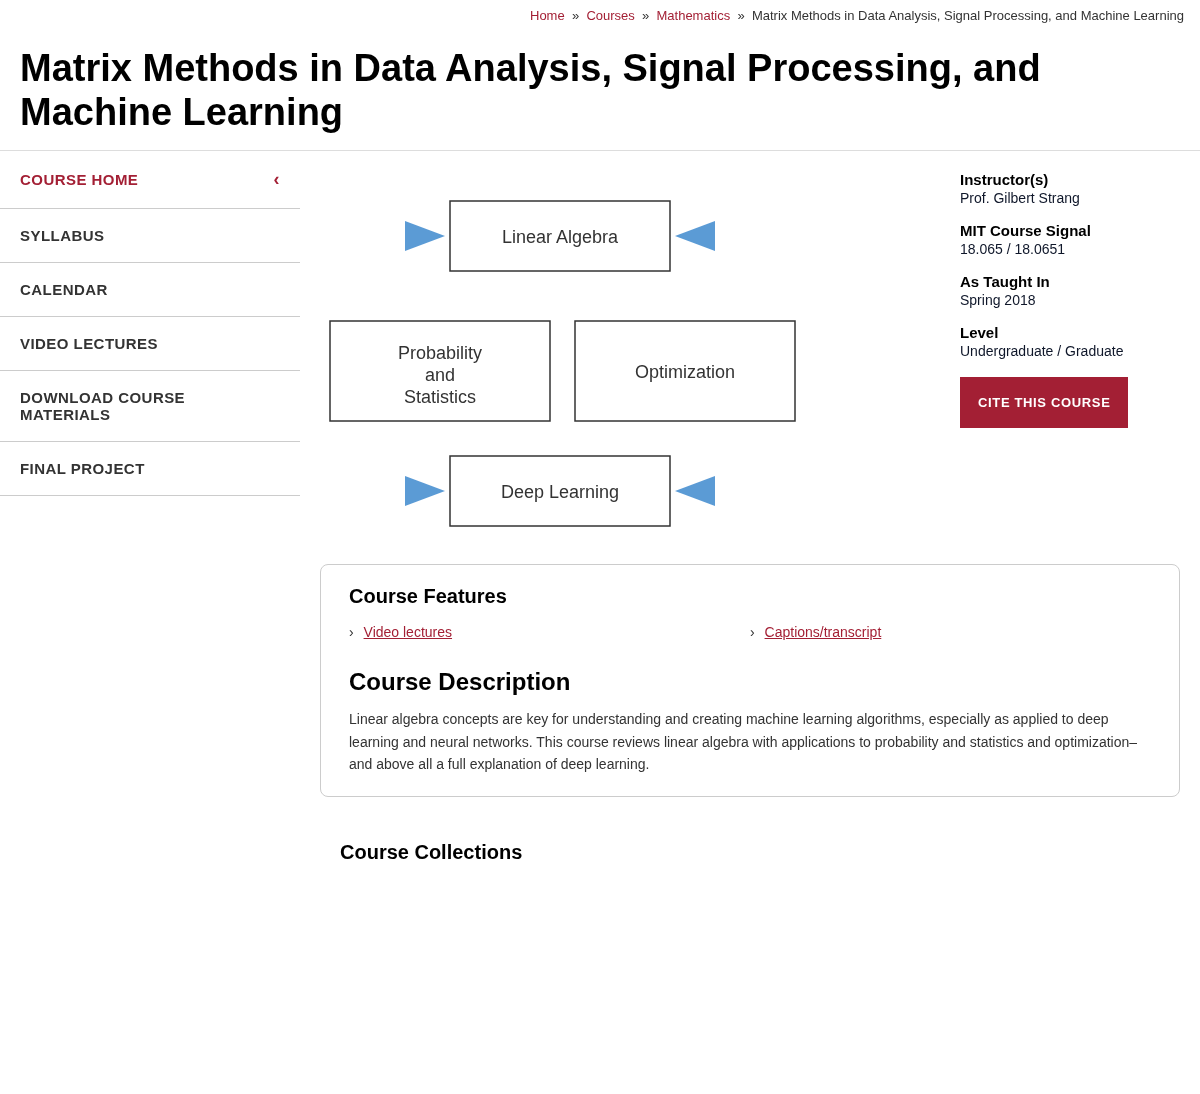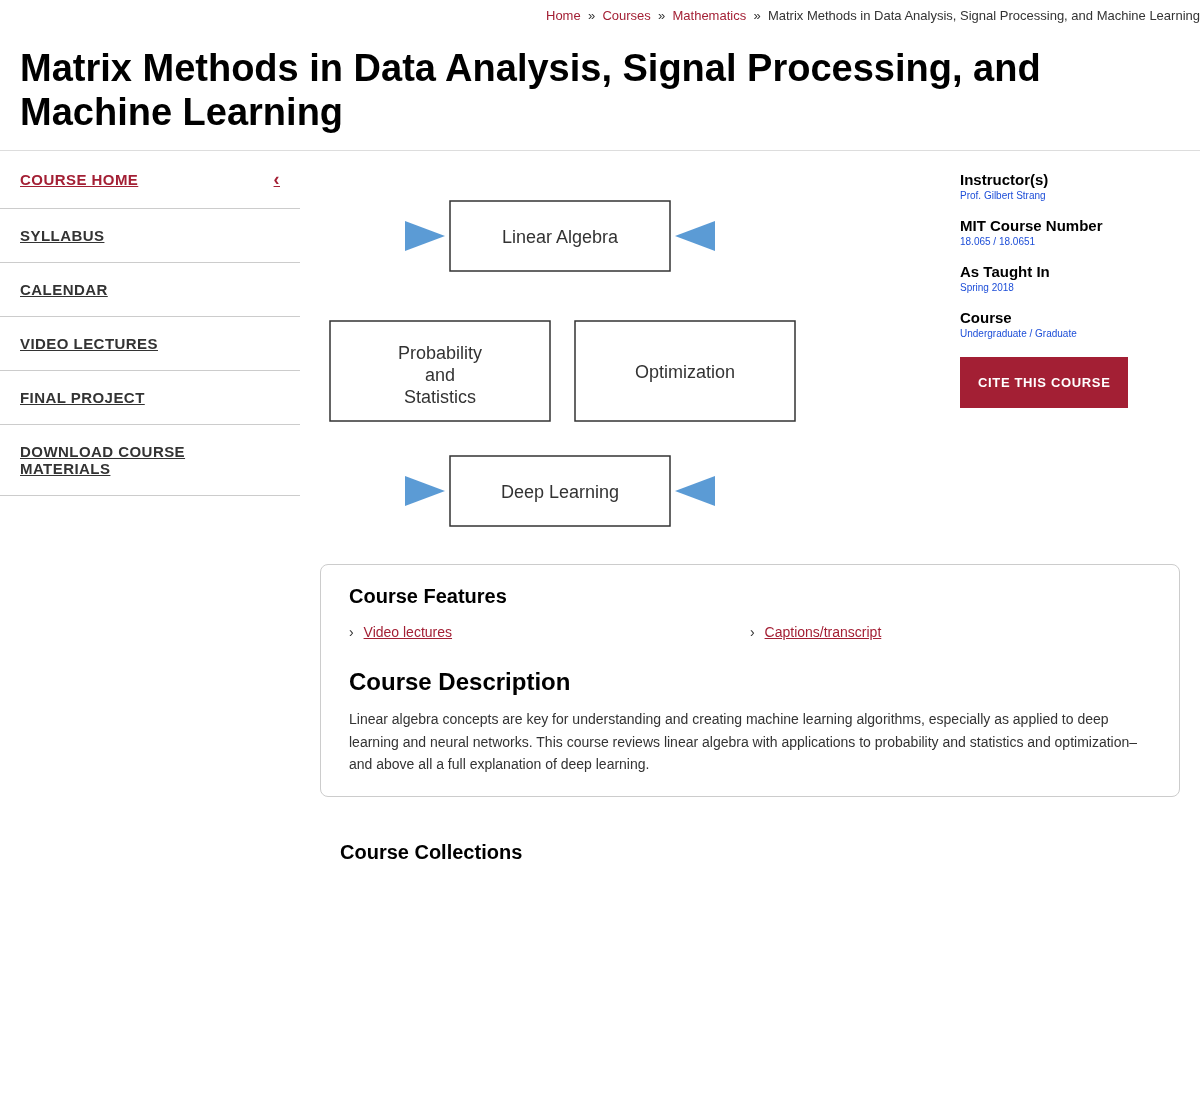--- a/index.html
+++ b/index.html
@@ -7,21 +7,21 @@
       font-family: Arial, sans-serif;
       font-size: 14px;
       color: #333;
       background: #fff;
       width: 1200px;
     }
 
     
     .breadcrumb {
       text-align: right;
-      padding: 8px 0;
+      padding: 8px 16px;
       font-size: 13px;
       color: #333;
       border-bottom: none;
     }
     .breadcrumb a { color: #a31f34; text-decoration: none; }
 
     
     .page-title-area {
       padding: 16px 20px 16px 20px;
       border-bottom: 1px solid #ddd;
@@ -51,21 +51,20 @@
       border-bottom: 1px solid #ccc;
       font-size: 15px;
       font-weight: bold;
       color: #333;
       letter-spacing: 0.03em;
       cursor: pointer;
       display: flex;
       align-items: center;
       justify-content: space-between;
       text-transform: uppercase;
-      text-decoration: underline;
     }
     .sidebar-item.active {
       color: #a31f34;
     }
     .sidebar-item .chevron {
       font-size: 18px;
       color: #a31f34;
       font-weight: bold;
     }
 
@@ -95,22 +94,22 @@
     }
     .meta-info .meta-label {
       font-weight: bold;
       font-size: 15px;
       margin-top: 16px;
       margin-bottom: 2px;
       color: #000;
     }
     .meta-info .meta-label:first-child { margin-top: 0; }
     .meta-info .meta-value {
-      font-size: 10px;
-      color: #1d4ed8;
+      font-size: 14px;
+      color: #0f172a;
     }
     .cite-btn {
       background-color: #a31f34;
       color: #fff;
       border: none;
       padding: 18px 18px;
       font-size: 13px;
       font-weight: bold;
       letter-spacing: 0.05em;
       cursor: pointer;
@@ -217,24 +216,24 @@
     <div class="sidebar-item">
       <span>SYLLABUS</span>
     </div>
     <div class="sidebar-item">
       <span>CALENDAR</span>
     </div>
     <div class="sidebar-item">
       <span>VIDEO LECTURES</span>
     </div>
     <div class="sidebar-item">
+      <span>DOWNLOAD COURSE MATERIALS</span>
+    </div>
+    <div class="sidebar-item">
       <span>FINAL PROJECT</span>
-    </div>
-    <div class="sidebar-item">
-      <span>DOWNLOAD COURSE MATERIALS</span>
     </div>
   </nav>
 
   <div class="content-area">
 
     <div class="top-section">
 
       <div class="diagram-area">
         <svg width="490" height="370" viewBox="0 0 490 370">
 
@@ -259,27 +258,27 @@
           <polygon points="125,320 85,305 85,335" fill="#5b9bd5"></polygon>
 
           <polygon points="355,320 395,305 395,335" fill="#5b9bd5"></polygon>
         </svg>
       </div>
 
       <div class="meta-info">
         <div class="meta-label">Instructor(s)</div>
         <div class="meta-value">Prof. Gilbert Strang</div>
 
-        <div class="meta-label">MIT Course Number</div>
+        <div class="meta-label">MIT Course Signal</div>
         <div class="meta-value">18.065 / 18.0651</div>
 
         <div class="meta-label">As Taught In</div>
         <div class="meta-value">Spring 2018</div>
 
-        <div class="meta-label">Course</div>
+        <div class="meta-label">Level</div>
         <div class="meta-value">Undergraduate / Graduate</div>
 
         <button class="cite-btn">CITE THIS COURSE</button>
       </div>
     </div>
 
 
     <div class="course-features-box">
       <h2>Course Features</h2>
 

